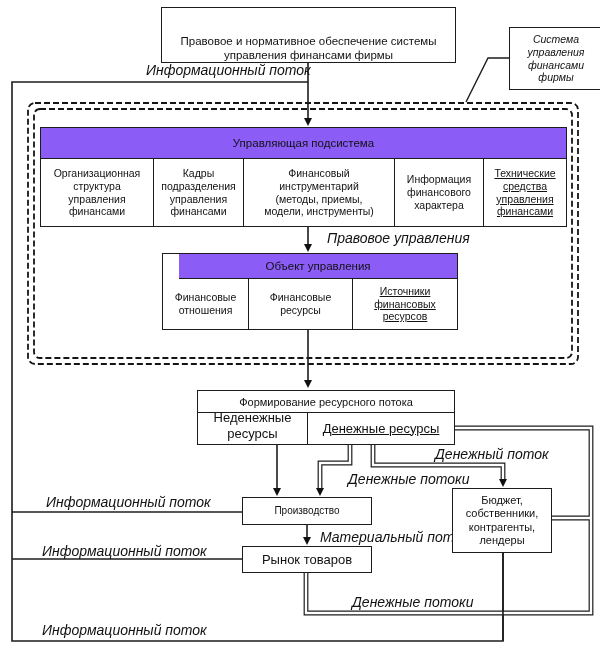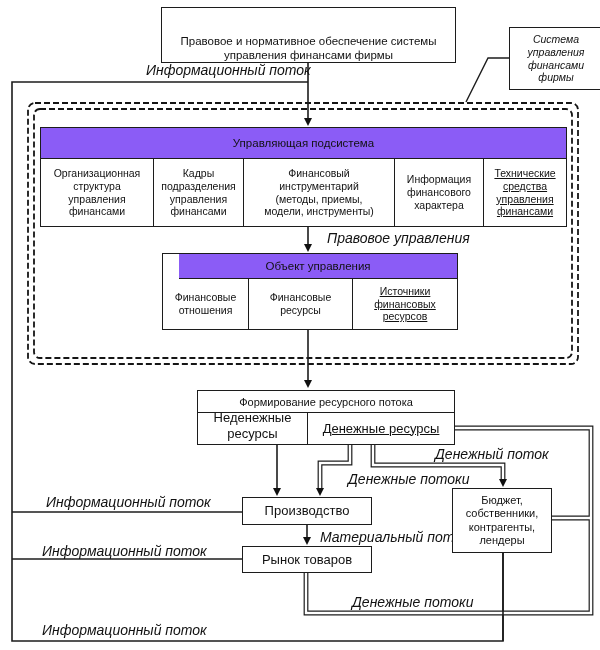--- a/index.html
+++ b/index.html
@@ -138,21 +138,21 @@
       </div>
       <div class="cell" style="font-size:13px;">
         <span>Денежные ресурсы</span>
       </div>
     </div>
   </div>
 
   <div class="flow-label" style="left:435px;top:408px;margin-top:38px;">Денежный поток</div>
   <div class="flow-label" style="left:348px;top:471px;">Денежные потоки</div>
 
-  <div class="box" style="left:242px;top:497px;width:130px;height:28px;font-size:13px;border-width:1.6px;">
+  <div class="box" style="left:242px;top:497px;width:130px;height:28px;font-size:10px;border-width:1.6px;">
     <span>Производство</span>
   </div>
 
   <div class="flow-label" style="left:46px;top:494px;">Информационный поток</div>
 
   <div class="flow-label" style="left:320px;top:529px;">Материальный поток</div>
 
   <div class="box" style="left:242px;top:546px;width:130px;height:27px;font-size:13px;border-width:1.6px;">
     <span>Рынок товаров</span>
   </div>

